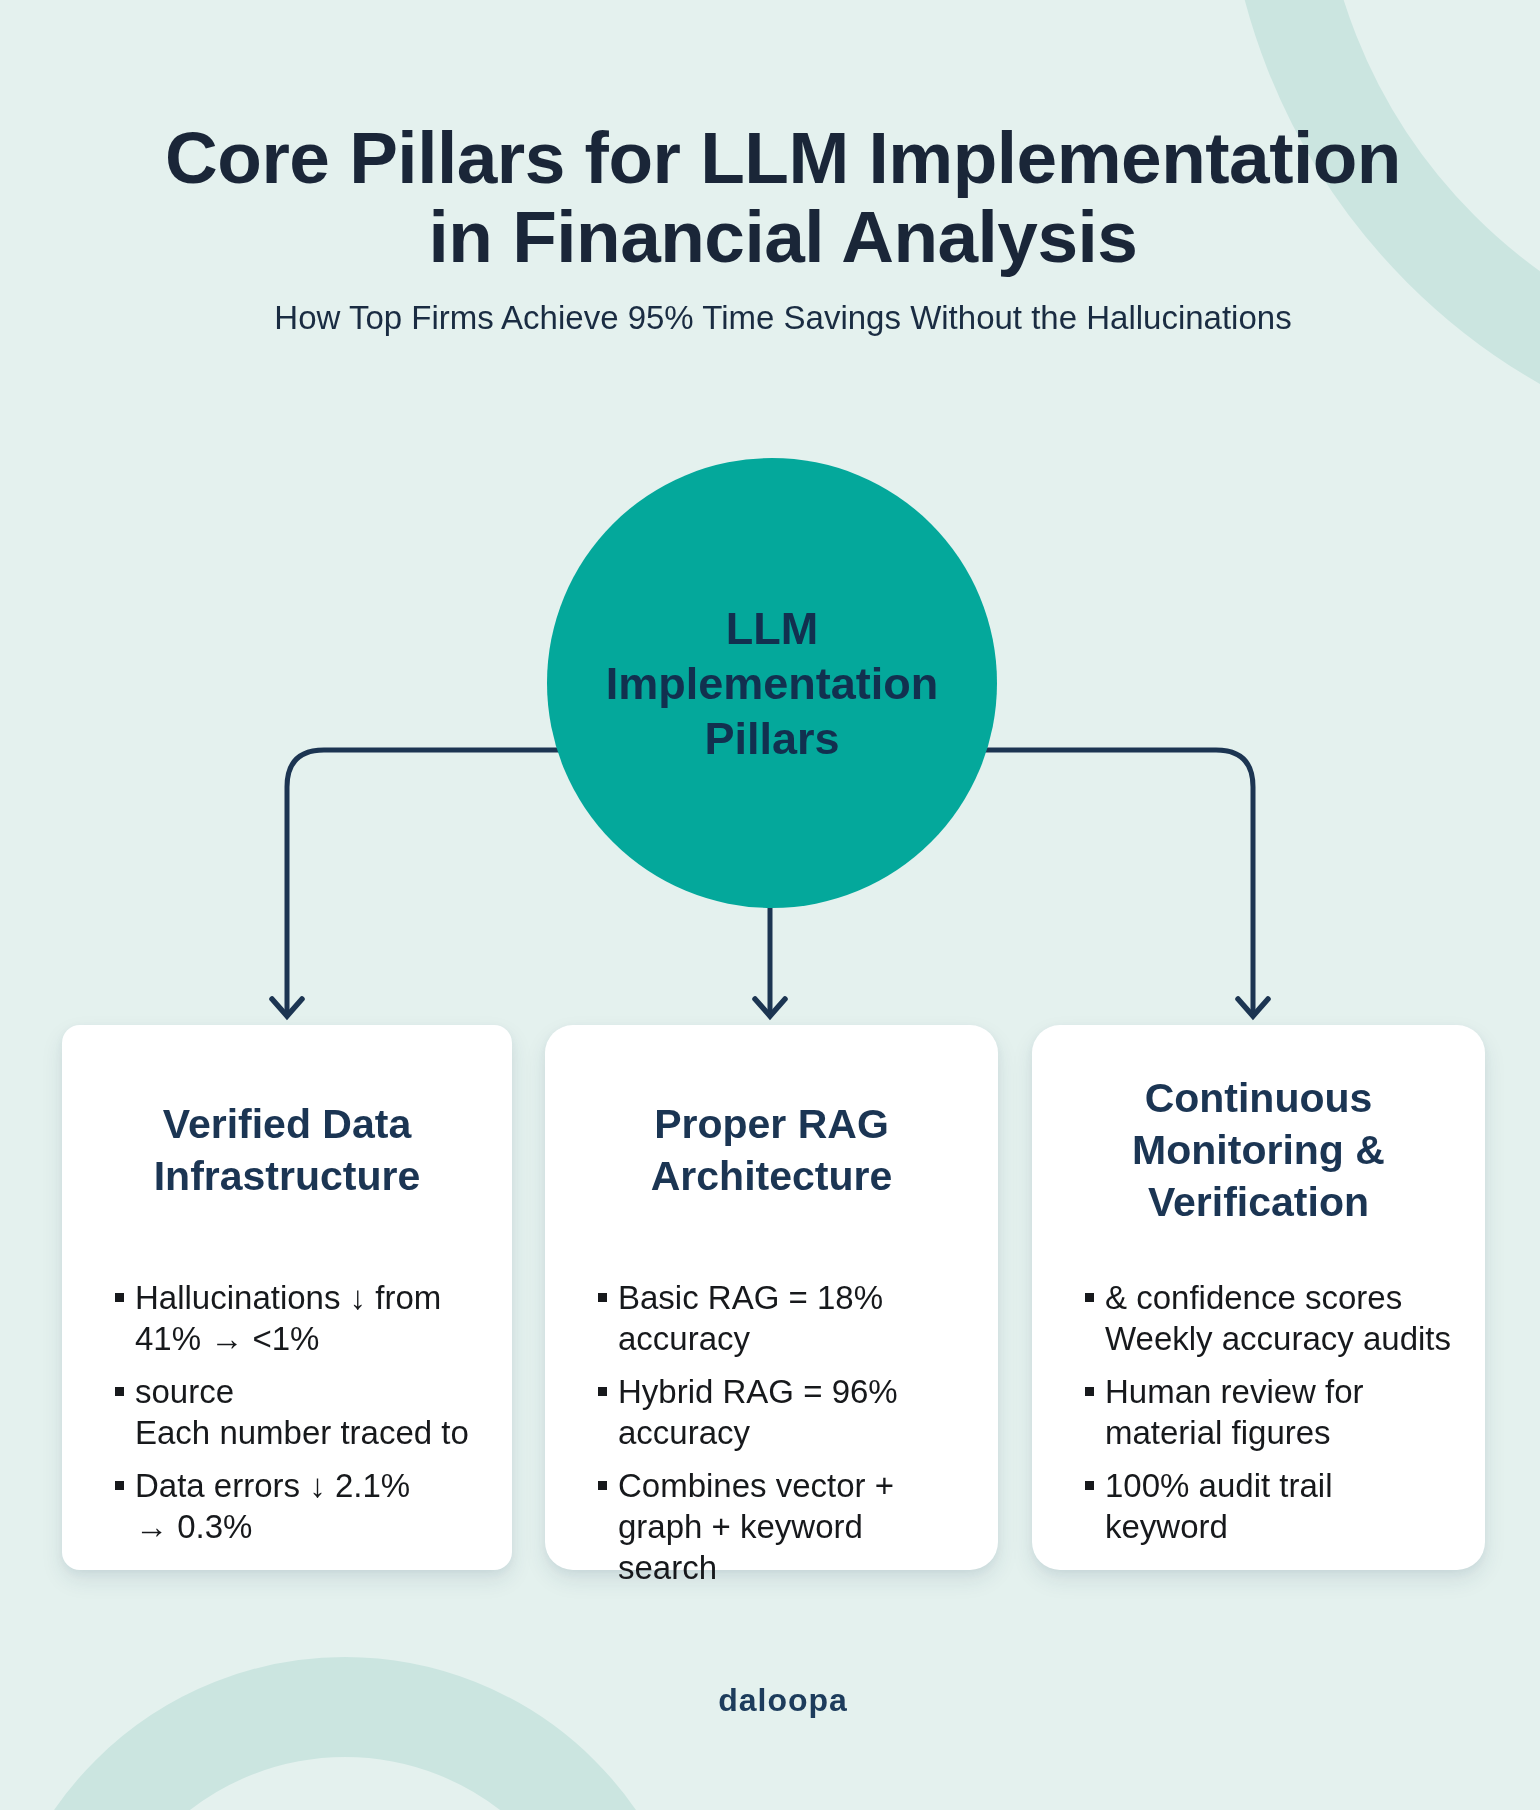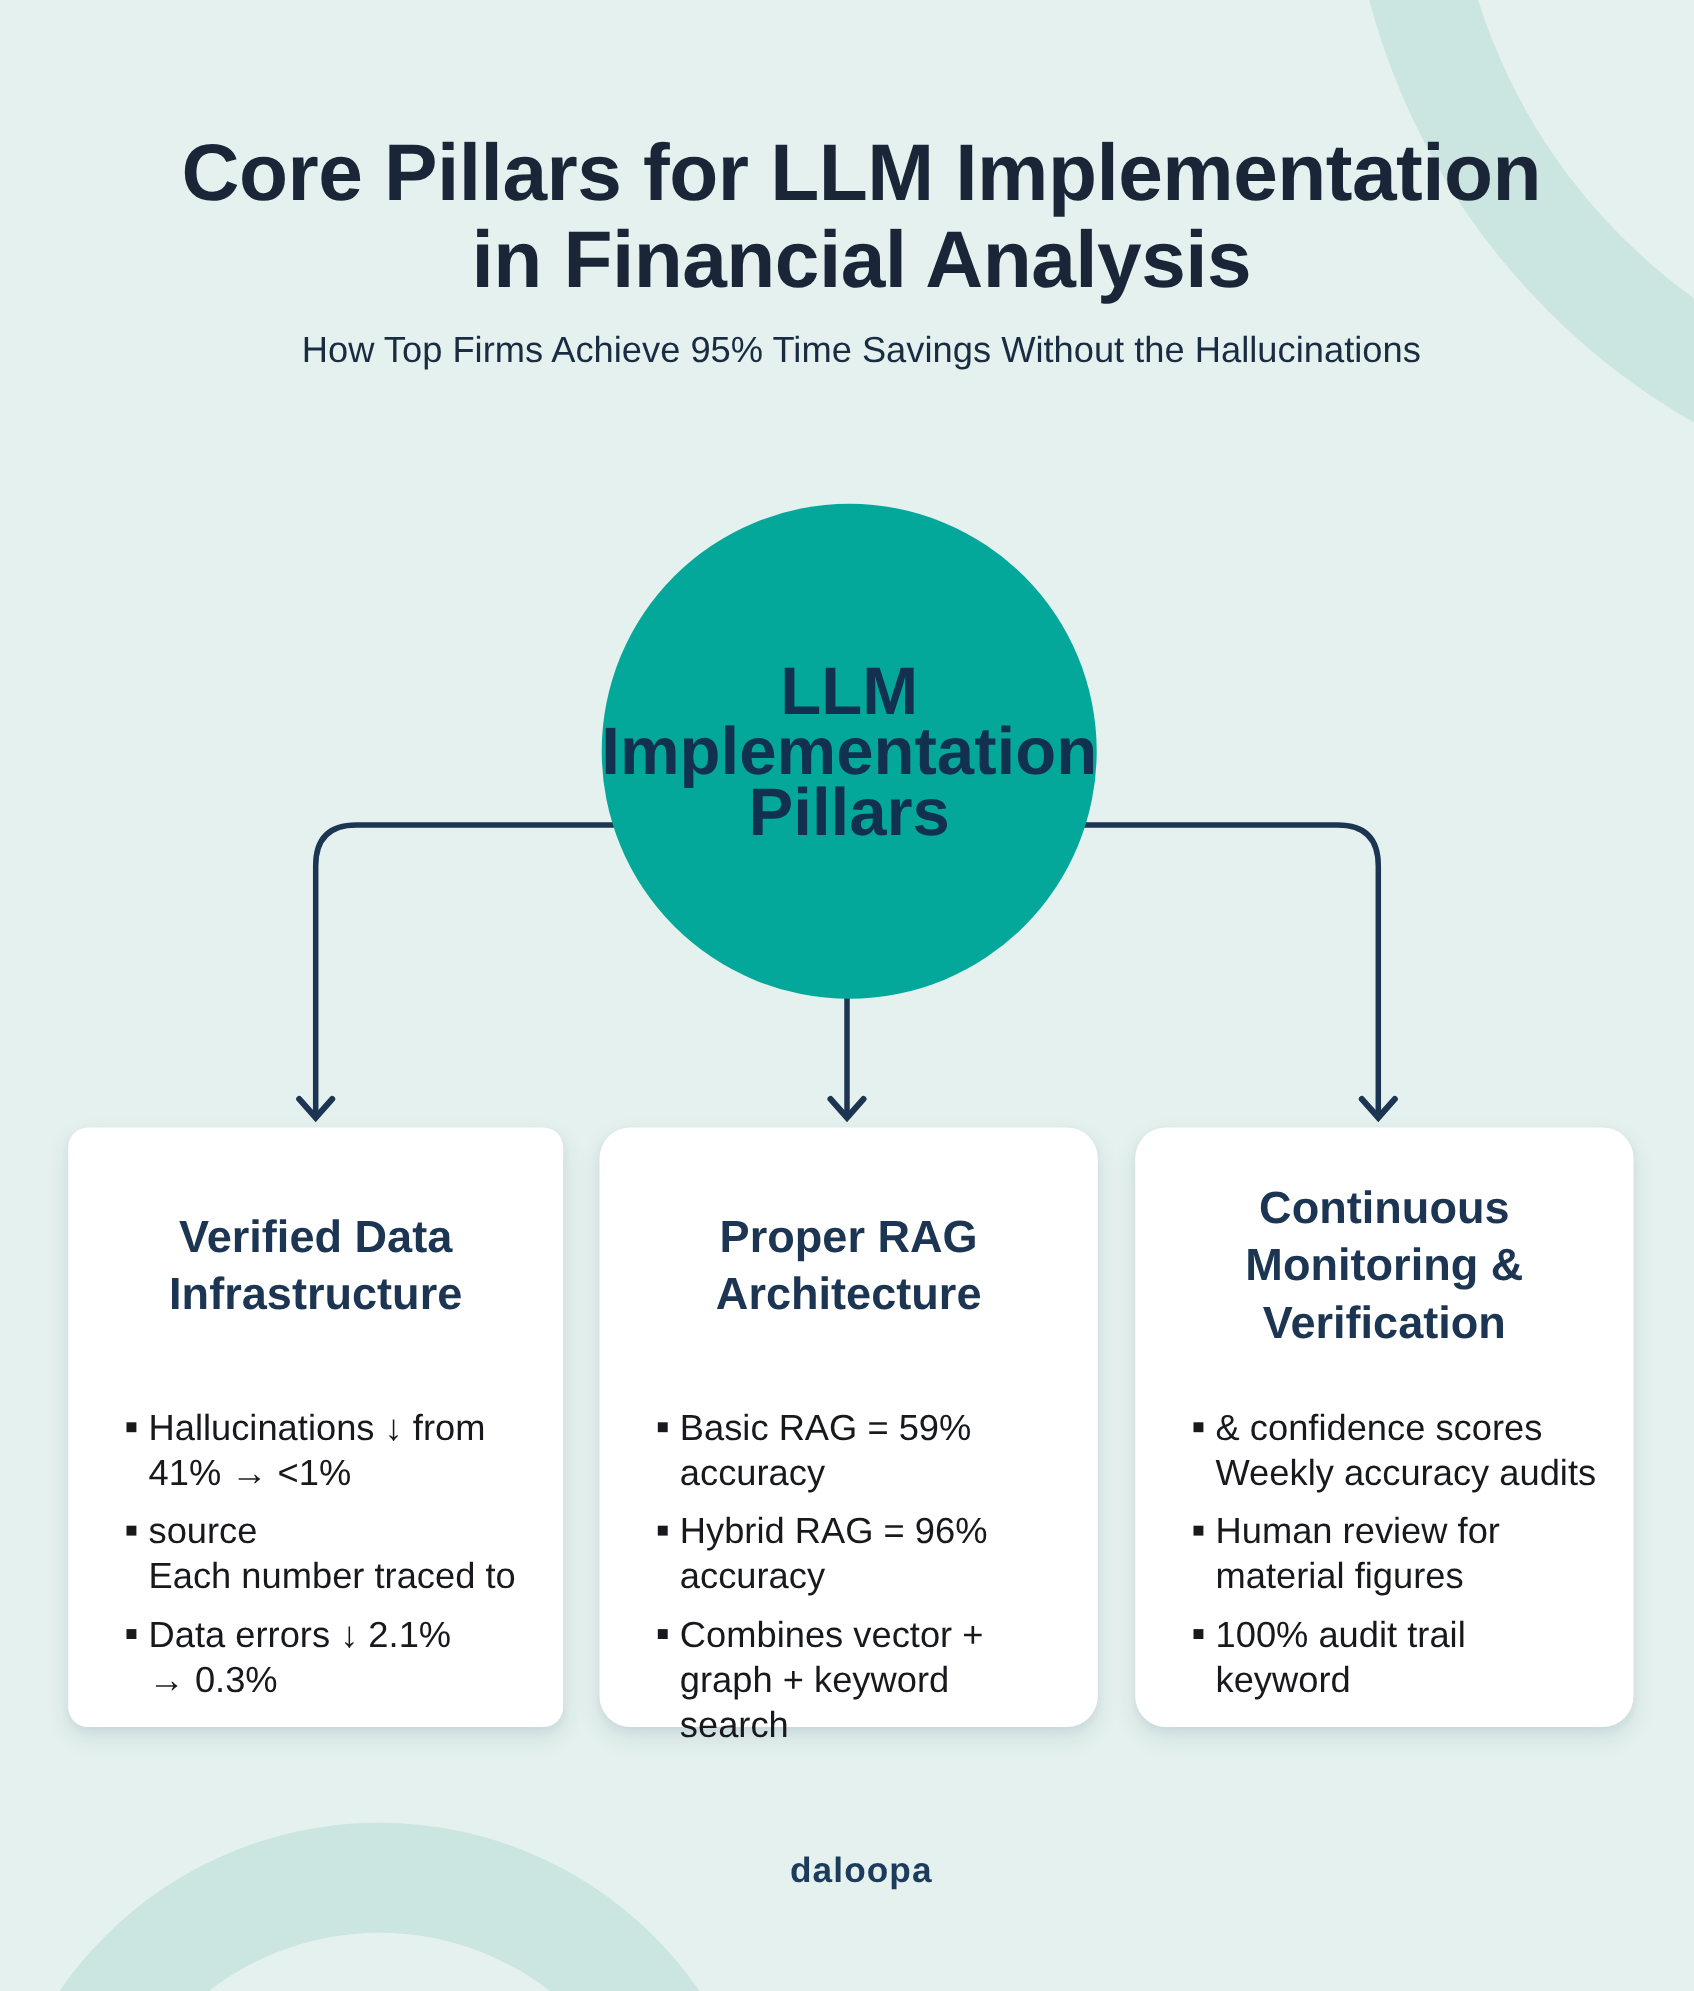--- a/index.html
+++ b/index.html
@@ -25,21 +25,21 @@
   }
   
   .connectors{position:absolute;left:0;top:0;width:1540px;height:1810px;pointer-events:none;}
   .conn{stroke:#1c3552;stroke-width:5;fill:none;}
   .conn-head{stroke:#1c3552;stroke-width:5.5;fill:none;stroke-linecap:round;stroke-linejoin:miter;}
   
   .node{
     position:absolute;left:547px;top:458px;width:450px;height:450px;border-radius:50%;
     background:#04a89b;display:flex;align-items:center;justify-content:center;text-align:center;
   }
-  .node-text{color:#12304f;font-size:61px;line-height:55px;font-weight:700;}
+  .node-text{color:#12304f;font-size:45px;line-height:55px;font-weight:700;}
   
   .card{
     position:absolute;top:1025px;height:545px;background:#ffffff;border-radius:28px;
     box-shadow:0 10px 22px rgba(27,58,90,.10),0 3px 8px rgba(27,58,90,.05);
     box-sizing:border-box;
   }
   .card-1{left:62px;width:450px;border-radius:18px;}
   .card-2{left:545px;width:453px;}
   .card-3{left:1032px;width:453px;}
   .card-head{
@@ -108,21 +108,21 @@
     </ul>
   </section>
 
   <section class="card card-2">
     <div class="card-head">
       <h2><span>Proper RAG</span><br><span>Architecture</span></h2>
     </div>
     <ul class="bullets">
       <li>
         <span class="sq"></span>
-        <div>Basic RAG = 59%</div>
+        <div>Basic RAG = 18%</div>
         <div>accuracy</div>
       </li>
       <li>
         <span class="sq"></span>
         <div>Hybrid RAG = 96%</div>
         <div>accuracy</div>
       </li>
       <li>
         <span class="sq"></span>
         <div>Combines vector +</div>

